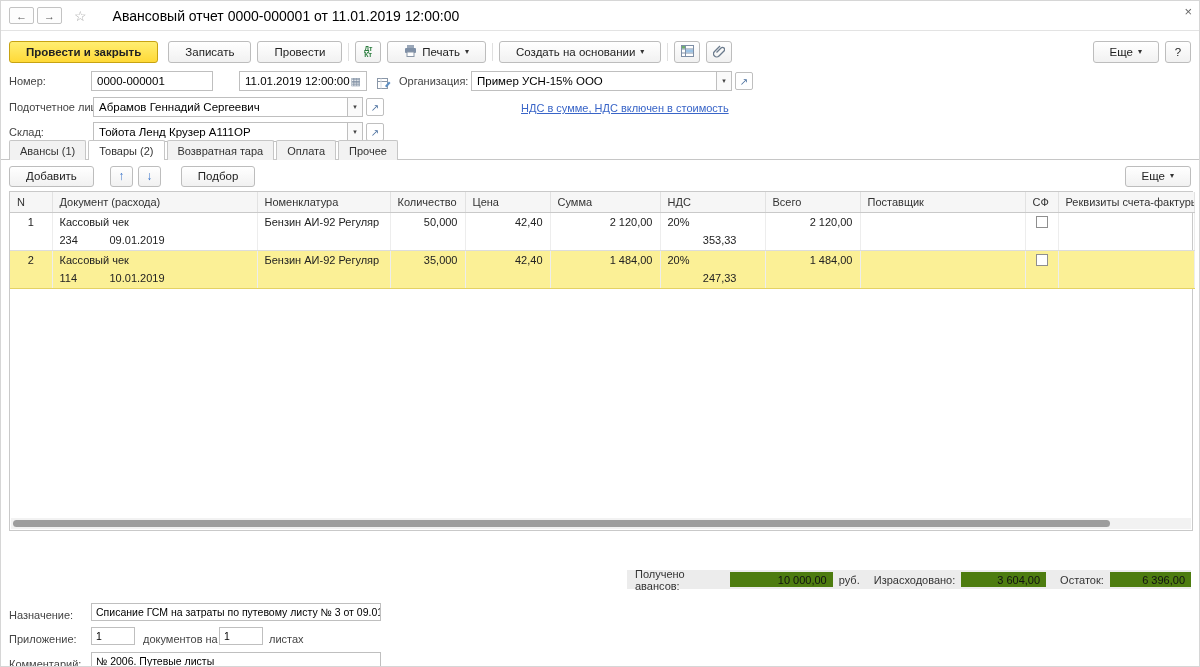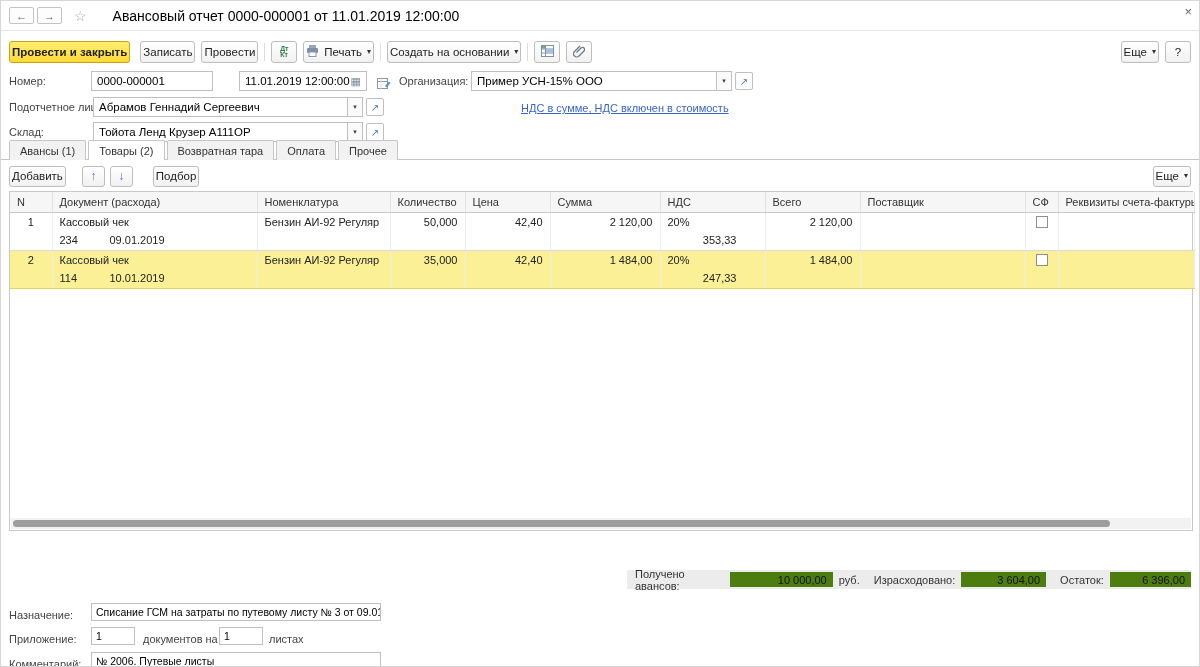--- a/index.html
+++ b/index.html
@@ -11,21 +11,21 @@
               border-bottom:1px solid #e3e3e3; display:flex; align-items:center; padding:0 8px; }
   .navbtn { width:25px; height:17px; border:1px solid #c3c3c3; border-radius:2px; background:#fdfdfd;
             color:#555; font-size:11px; display:flex; align-items:center; justify-content:center; margin-right:3px; }
   .star { color:#a9a9a9; font-size:14px; margin-left:9px; }
   .page-title { font-size:14px; color:#000; margin-left:26px; }
   .close-x { position:absolute; right:7px; top:3px; font-size:13px; color:#666; cursor:default; }
 
   
   .toolbar { position:absolute; top:39px; left:8px; right:8px; height:24px; display:flex; align-items:center; }
   .btn { height:22px; border:1px solid #bdbdbd; border-radius:3px; background:linear-gradient(#ffffff,#f1f1f1);
-         padding:0 2px; display:inline-flex; align-items:center; gap:5px; font-size:11.5px; color:#222; white-space:nowrap; }
+         padding:0 16px; display:inline-flex; align-items:center; gap:5px; font-size:11.5px; color:#222; white-space:nowrap; }
   .btn-primary { background:linear-gradient(#ffee72,#ffd937); border-color:#c7a312; font-weight:bold; }
   .iconbtn { padding:0; width:26px; justify-content:center; }
   .caret { font-size:8px; color:#333; line-height:1; }
   .gap6 { width:6px; } .gap10 { width:10px; }
   .sep { width:1px; height:18px; background:#e0e0e0; margin:0 6px; }
   .toolbar-right { margin-left:auto; display:flex; gap:6px; }
   .dtkt { display:flex; flex-direction:column; line-height:6px; font-size:7px; font-weight:bold; color:#2c7d3f; }
 
   
   .frow { position:absolute; display:flex; align-items:center; height:20px; }

